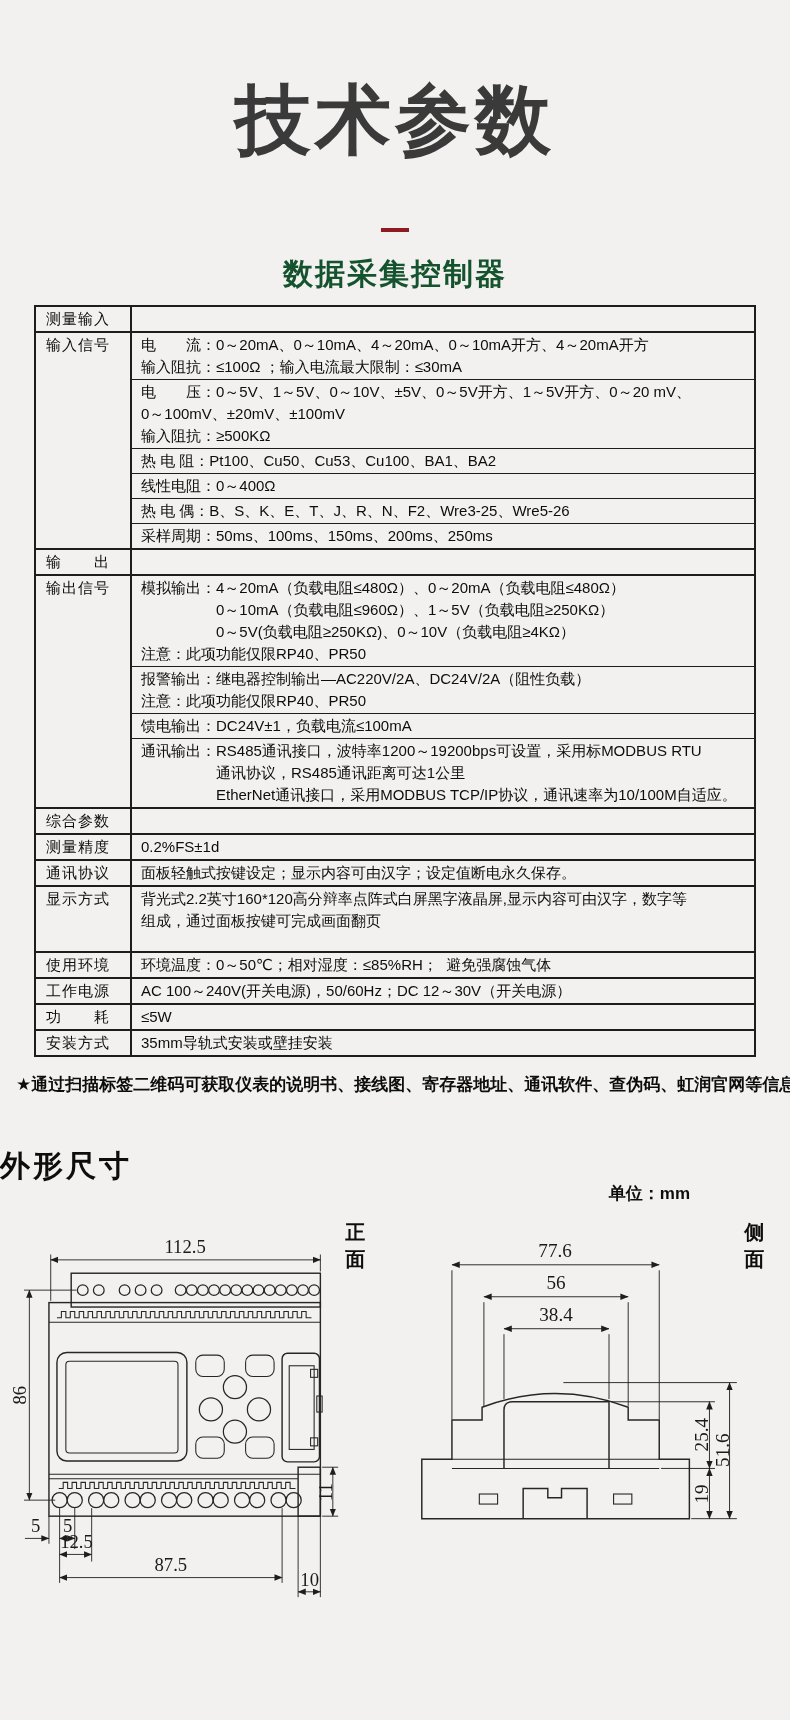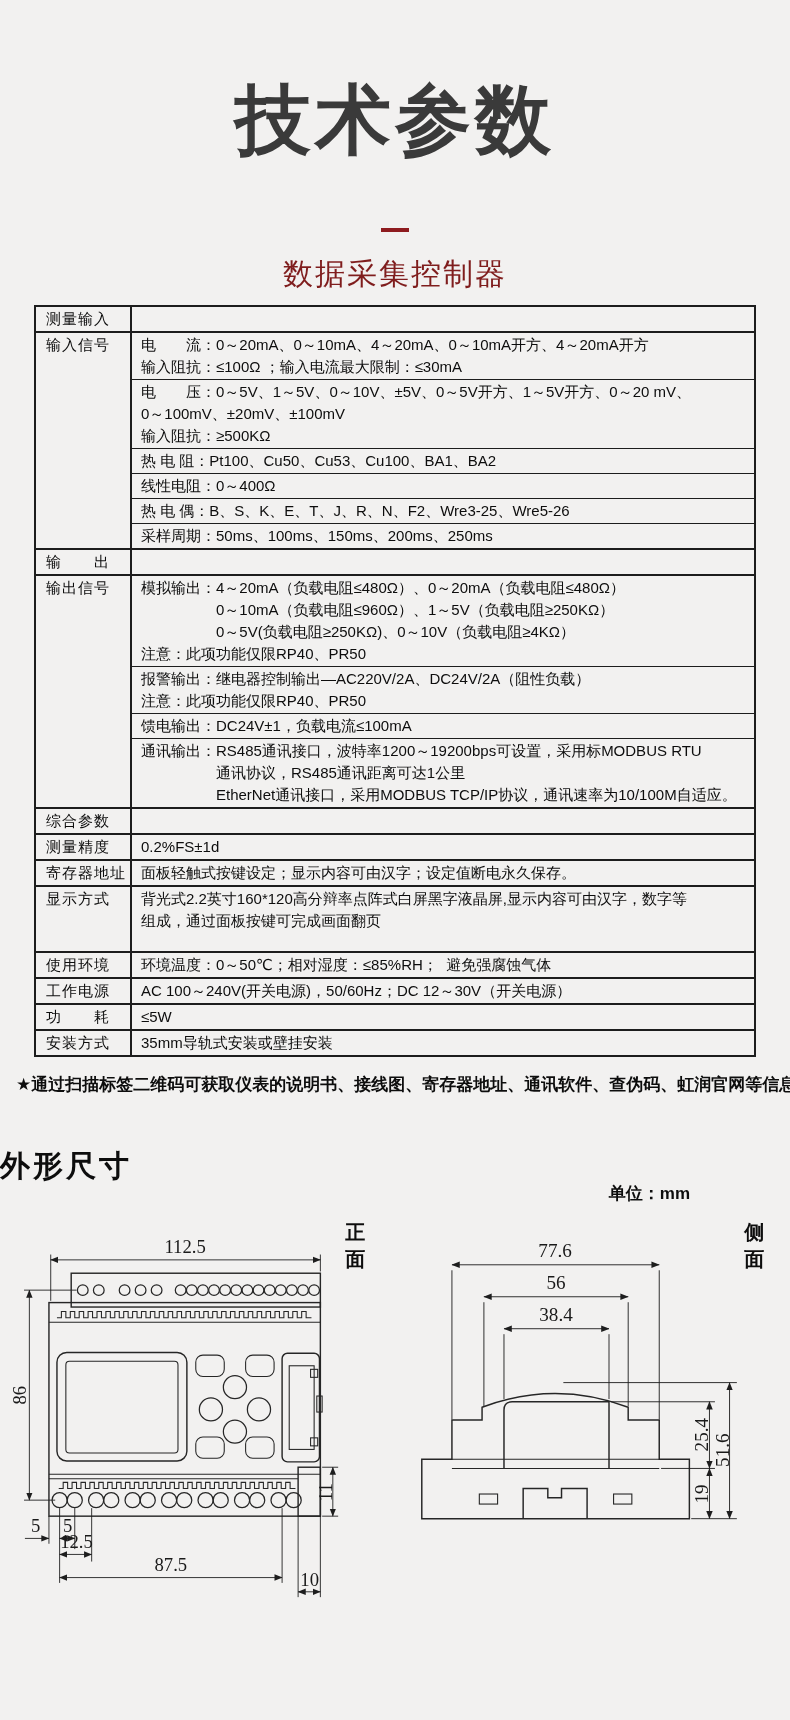--- a/index.html
+++ b/index.html
@@ -8,21 +8,21 @@
     background:#f2f1f0;
     font-family:"Liberation Sans","DejaVu Sans",sans-serif;
     color:#111;
   }
   .page-title{
     padding-top:82px;text-align:center;
     font-size:76px;font-weight:900;line-height:1;
     color:#3a3a3a;letter-spacing:4px;
   }
   .divider{width:28px;height:4px;background:#8e1b1f;margin:70px auto 0;}
-  .subtitle{margin-top:22px;text-align:center;font-size:30px;font-weight:normal;color:#7f1d1d;letter-spacing:2px;}
+  .subtitle{margin-top:22px;text-align:center;font-size:30px;font-weight:bold;color:#14532d;letter-spacing:2px;}
 
   
   .spec-table{
     width:718px;margin:10px auto 0;border:2px solid #1d1d1d;
     font-size:15px;color:#0d0d0d;
   }
   .trow{display:flex;border-top:2px solid #1d1d1d;}
   .trow:first-child{border-top:none;}
   .tlabel{
     flex:0 0 80px;padding:1px 4px 1px 10px;border-right:2px solid #1d1d1d;
@@ -128,21 +128,21 @@
     </div>
     <div class="trow">
       <div class="tlabel">测量精度</div>
       <div class="tvalue">
         <div class="tsub">
           <div class="tline">0.2%FS±1d</div>
         </div>
       </div>
     </div>
     <div class="trow">
-      <div class="tlabel">寄存器地址</div>
+      <div class="tlabel">通讯协议</div>
       <div class="tvalue">
         <div class="tsub">
           <div class="tline">面板轻触式按键设定；显示内容可由汉字；设定值断电永久保存。</div>
         </div>
       </div>
     </div>
     <div class="trow">
       <div class="tlabel">显示方式</div>
       <div class="tvalue">
         <div class="tsub tall">

